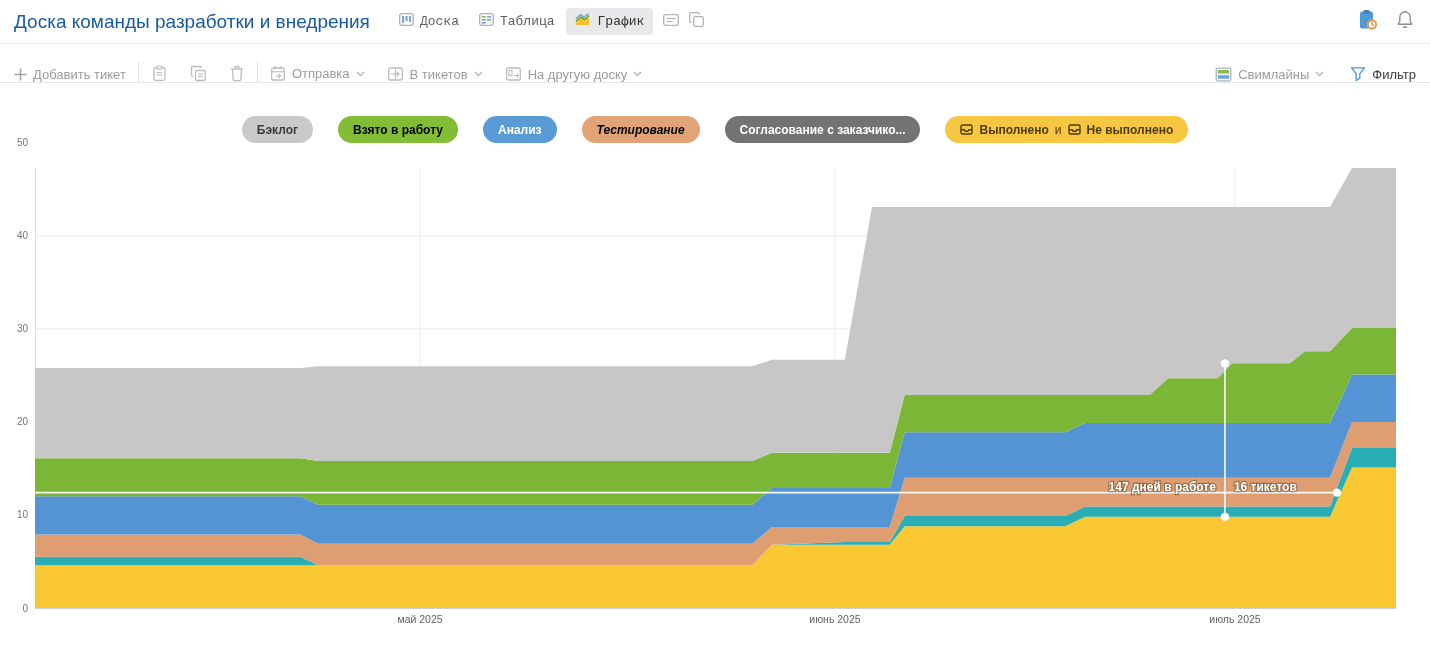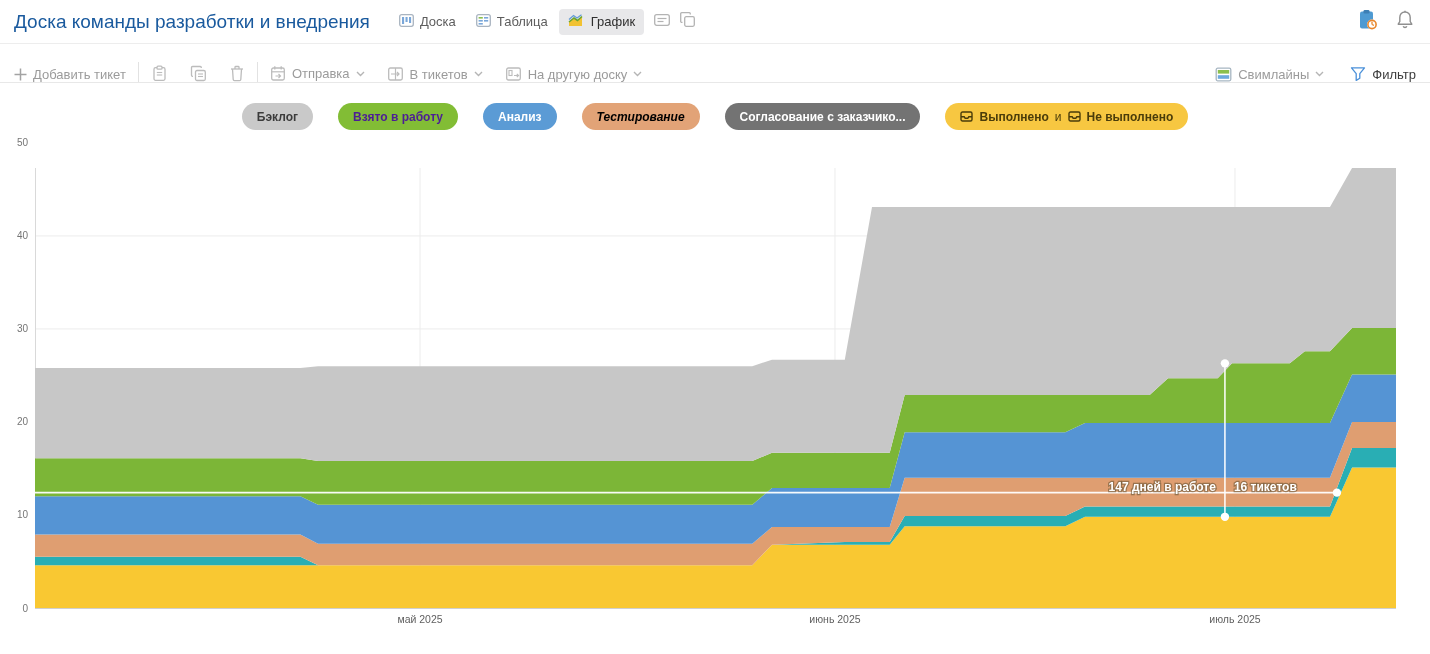--- a/index.html
+++ b/index.html
@@ -4,34 +4,34 @@
 <style>
   * { box-sizing: border-box; }
   html,body { margin:0; padding:0; }
   body {
     width:1430px; height:654px; overflow:hidden; position:relative;
     background:#fff; font-family:"Liberation Sans", sans-serif; color:#444;
   }
   
   .topbar { display:flex; align-items:center; height:44px; padding:0 16px 0 14px; border-bottom:1px solid #ededed; }
   .page-title { font-size:19px; color:#1a5a9e; font-weight:400; white-space:nowrap; }
-  .view-tabs { display:flex; align-items:flex-start; margin-left:20px; gap:2px; }
+  .view-tabs { display:flex; align-items:flex-start; margin-left:20px; gap:2px;font-family:Liberation Mono, monospace; }
   .tab { display:flex; align-items:center; gap:6px; padding:5px 9px; border-radius:4px; font-size:13px; color:#5d5d5d; cursor:pointer; white-space:nowrap; }
   .tab.active { background:#e8e8ea; color:#2f2f2f;gap:8px; }
   .hdr-iconbtn { margin-left:10px; display:flex; align-items:center; cursor:pointer; }
   .topbar-right { margin-left:auto; display:flex; align-items:center; gap:18px; }
   
   .toolbar { display:flex; align-items:flex-end; height:39px; padding:0 14px; border-bottom:1px solid #e8e8e8; font-size:13px; color:#9b9b9b; }
   .tbtn { display:flex; align-items:center; gap:6px; cursor:pointer; white-space:nowrap; }
   .tb-divider { width:1px; height:20px; background:#e2e2e2; margin:0 12px; }
   .tb-gap { width:22px; }
   .toolbar-right { margin-left:auto; display:flex; align-items:center; gap:26px; }
   .filter-label { color:#3c3c3c; }
   
-  .legend { position:absolute; top:103px; left:0; right:0; display:flex; justify-content:center; align-items:center; gap:25px; }
+  .legend { position:absolute; top:116px; left:0; right:0; display:flex; justify-content:center; align-items:center; gap:25px; }
   .chip { height:27px; display:flex; align-items:center; gap:6px; padding:0 15px; border-radius:14px; font-size:12px; font-weight:700; cursor:pointer; white-space:nowrap; }
   
   .chart-wrap { position:absolute; top:137px; left:0; width:1430px; height:517px; overflow:hidden; }
   .ytick { font:10px "Liberation Sans", sans-serif; fill:#757575; }
   .xtick { font:10.5px "Liberation Sans", sans-serif; fill:#5f5f5f; }
   .anno  { font:700 12px "Liberation Sans", sans-serif; fill:#fff; paint-order:stroke; stroke:rgba(95,78,48,.55); stroke-width:2.4px; }
   svg .noi { pointer-events:none; }
 </style>
 </head>
 <body>
@@ -206,21 +206,21 @@
         </svg>
       <span class="filter-label">Фильтр</span>
     </div>
   </div>
 </div>
 
 <div class="legend">
   <div class="chip" style="background: rgb(201, 201, 201); color: rgb(59, 59, 59);">
     <span>Бэклог</span>
   </div>
-  <div class="chip" style="background: rgb(130, 189, 53); color: #4c1d95;">
+  <div class="chip" style="background: rgb(130, 189, 53); color: #000000;">
     <span>Взято в работу</span>
   </div>
   <div class="chip" style="background: rgb(91, 155, 213); color: rgb(255, 255, 255);">
     <span>Анализ</span>
   </div>
   <div class="chip" style="background: rgb(226, 163, 119); color: #000000; font-style: italic;">
     <span>Тестирование</span>
   </div>
   <div class="chip" style="background: #737373; color: rgb(255, 255, 255);">
     <span>Согласование с заказчико...</span>

